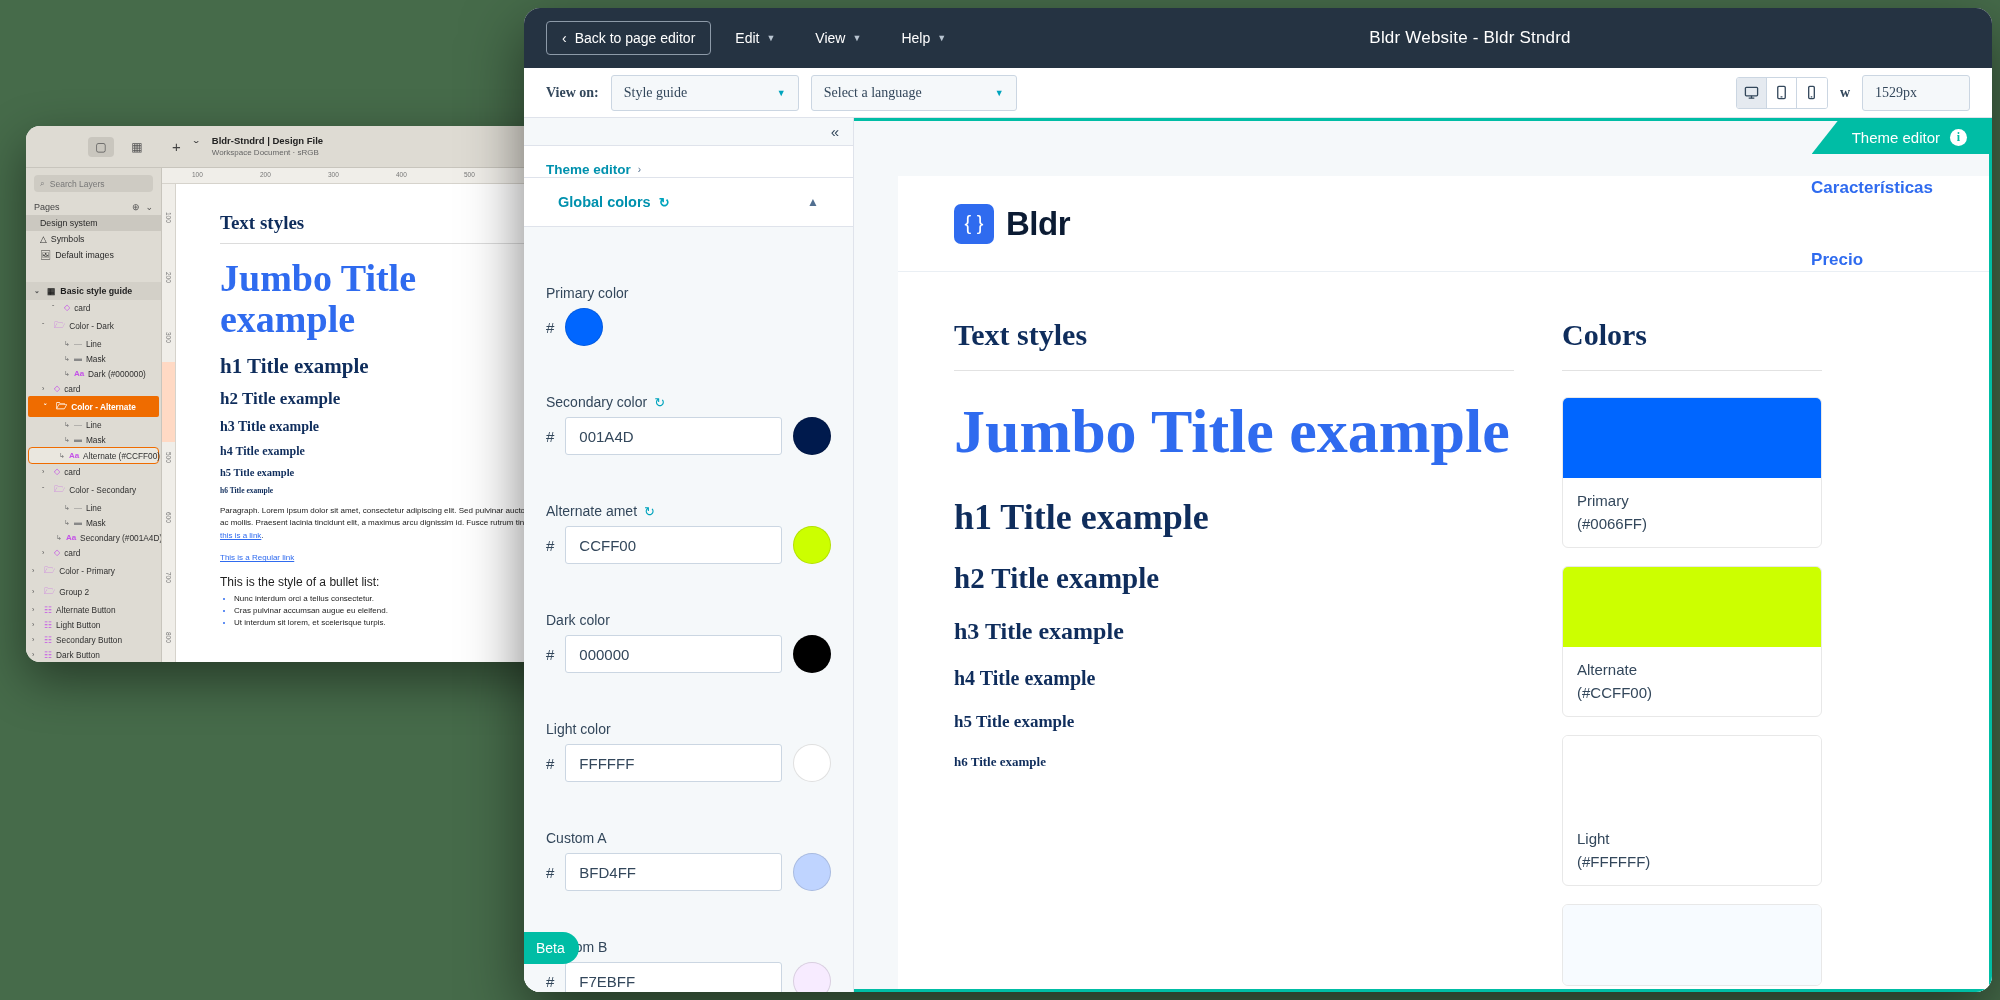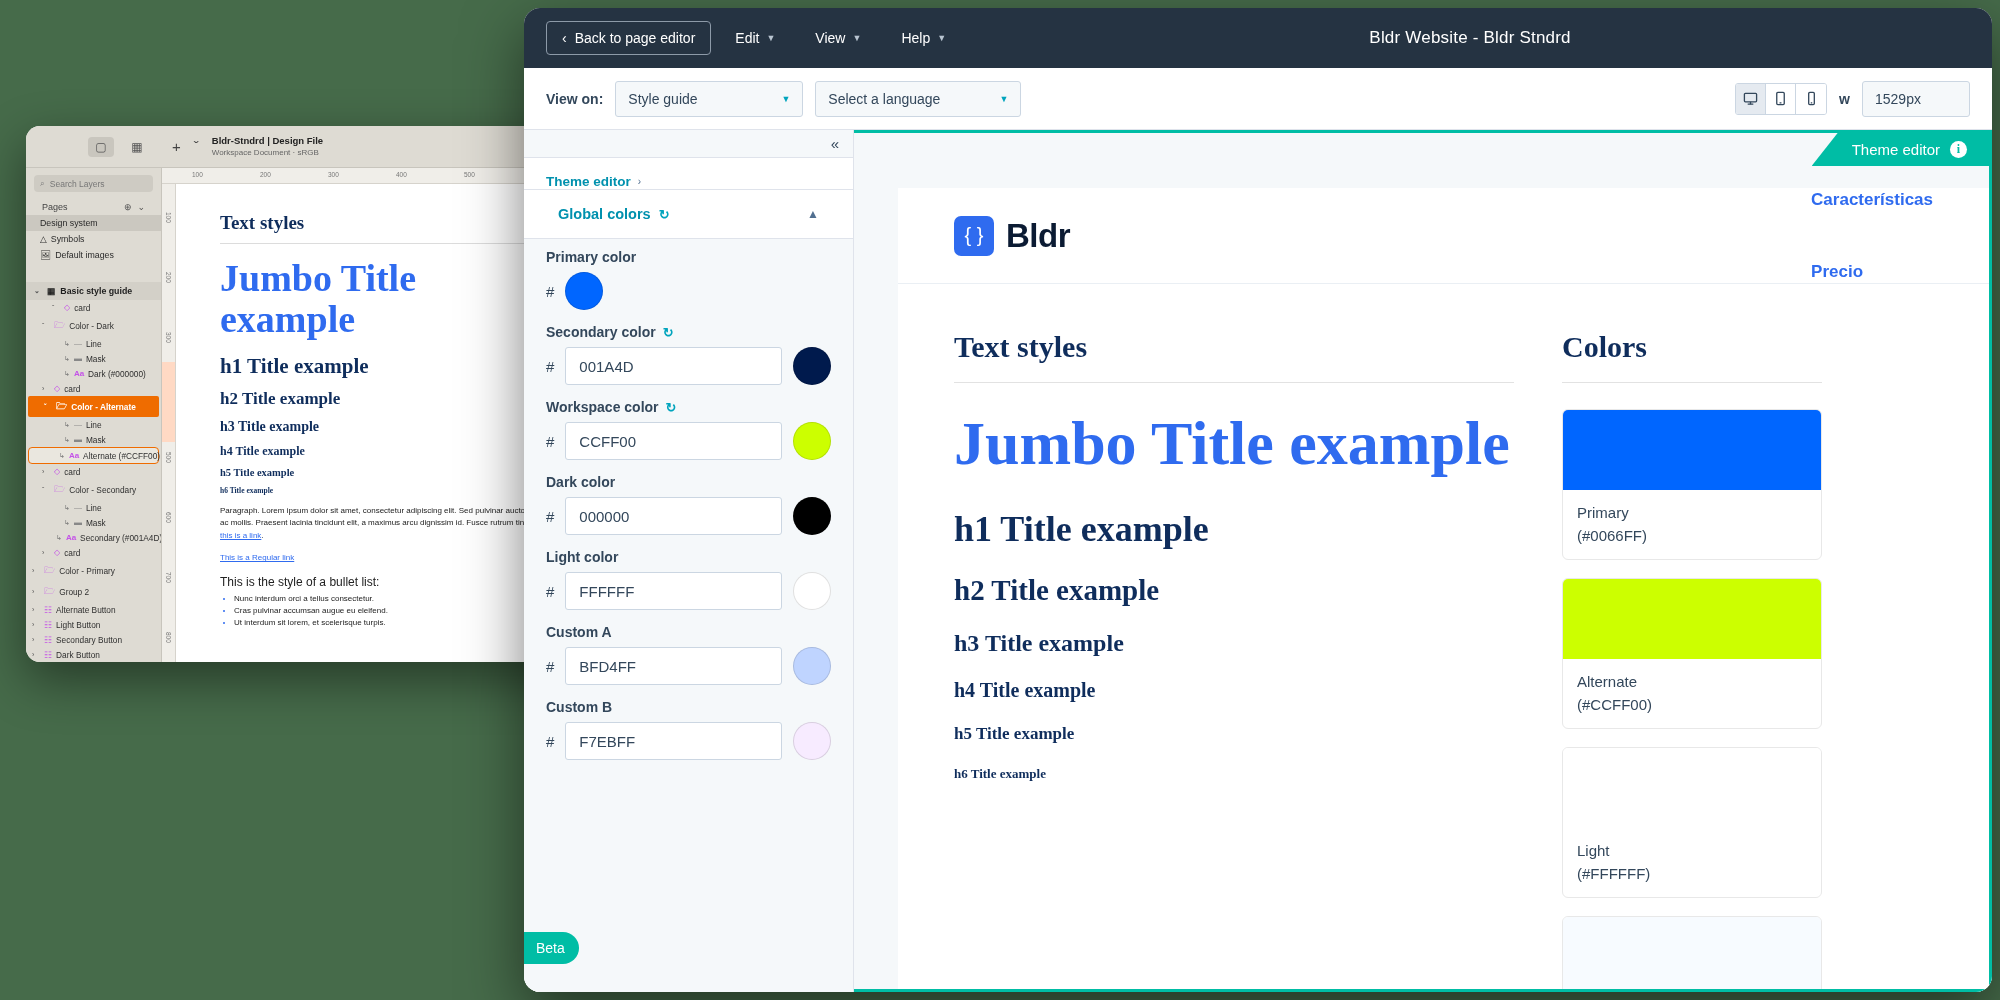--- a/index.html
+++ b/index.html
@@ -50,21 +50,21 @@
     border-right: 1px solid #c8c5bd;
     display: flex; flex-direction: column;
     font-size: 9px; color: #2a2a2a;
     overflow: hidden;
   }
   .dw-search {
     margin: 7px 8px; height: 17px; border-radius: 4px; background: #cecbc3;
     display: flex; align-items: center; gap: 5px; padding: 0 6px;
     font-size: 8.5px; color: #777;
   }
-  .dw-pages-hdr { display: flex; align-items: center; padding: 3px 16px; font-size: 9px; color: #444; }
+  .dw-pages-hdr { display: flex; align-items: center; padding: 3px 8px; font-size: 9px; color: #444; }
   .dw-pages-hdr .sp { margin-left: auto; display: flex; gap: 6px; color: #555; font-size: 9px; }
   .dw-page-row { padding: 3px 8px 3px 14px; display: flex; align-items: center; gap: 4px; font-size: 8.8px; }
   .dw-page-row.sel { background: #cbc8c0; }
   .dw-tree-spacer { flex: 1; }
   .dw-tree-hdr {
     background: #d3d0c8; padding: 4px 8px; font-size: 8.8px; font-weight: bold;
     display: flex; align-items: center; gap: 5px; color: #1d1d1d;
   }
   .dw-row {
     display: flex; align-items: center; gap: 4px;
@@ -147,22 +147,22 @@
     height: 34px; border: 1px solid #8d9aa8; border-radius: 4px;
     display: flex; align-items: center; gap: 8px; padding: 0 15px;
     color: #fff; font-size: 14px;
   }
   .menu-item { display: flex; align-items: center; gap: 7px; color: #fff; font-size: 14px; padding: 0 16px; height: 34px; }
   .menu-item .cv { color: #b8c4d0; font-size: 9px; }
   .cms-title { margin-left: auto; color: #fff; font-size: 17px; letter-spacing: .2px; }
   .cms-title-spacer { margin-right: auto; }
 
   .cms-subbar {
-    height: 62px; background: #fff; border-bottom: 1px solid #dfe3eb; flex-shrink: 0;
-    display: flex; align-items: center; padding: 0 22px; gap: 12px;
+    height: 50px; background: #fff; border-bottom: 1px solid #dfe3eb; flex-shrink: 0;
+    display: flex; align-items: center; padding: 0 22px; gap: 12px; font-family: Liberation Serif, serif;
   }
   .viewon-label { font-size: 14px; color: #33475b; font-weight: 600; }
   .cms-select {
     height: 36px; min-width: 166px; border: 1px solid #cbd6e2; border-radius: 3px;
     background: #f5f8fa; display: flex; align-items: center; padding: 0 12px;
     font-size: 14px; color: #33475b; 
   }
   .cms-select .caret { margin-left: auto; color: #00a4bd; font-size: 9px; }
   .cms-select .ph { color: #33475b; }
   .devgroup { margin-left: auto; display: flex; align-items: center; gap: 12px; }
@@ -200,21 +200,21 @@
   .tp-head h1 { font-size: 21px; color: #33475b; font-weight: bold; }
   .tp-dots { margin-left: auto; color: #516f90; font-size: 18px; letter-spacing: 1px; line-height: .6; padding-top: 5px; }
   .tp-sec {
     border-top: 1px solid #dfe3eb; border-bottom: 1px solid #dfe3eb;
     padding: 16px 34px; display: flex; align-items: center;
     font-size: 14.5px; color: #0091ae; font-weight: 600; gap: 8px; flex-shrink: 0;
   }
   .tp-sec .up { margin-left: auto; color: #516f90; font-size: 12px; }
   .tp-scroll { flex: 1; overflow: hidden; background: #f5f8fa; padding: 10px 22px 0; }
   .cfield { margin-bottom: 14px; }
-  .cfield .lbl { font-size: 14px; color: #33475b; font-weight: 700; margin-bottom: 7px; display: flex; align-items: center; gap: 7px; }
+  .cfield .lbl { font-size: 14px; color: #33475b; font-weight: 400; margin-bottom: 7px; display: flex; align-items: center; gap: 7px; margin-top: 48px; }
   .cfield .row { display: flex; align-items: center; gap: 11px; }
   .hashsym { font-size: 15px; color: #33475b; }
   .hexbox {
     flex: 1; height: 38px; background: #fff; border: 1px solid #cbd6e2; border-radius: 3px;
     display: flex; align-items: center; padding: 0 13px; font-size: 15px; color: #33475b;
   }
   .swatch { width: 38px; height: 38px; border-radius: 50%; flex-shrink: 0; border: 1px solid rgba(0,0,0,.12); }
   .sync { color: #00a4bd; font-size: 13px; }
   .beta-tag {
     position: absolute; left: 0; bottom: 28px;
@@ -623,21 +623,21 @@
             <div class="row">
               <span class="hashsym">#</span>
               <div class="hexbox">
                 <span>001A4D</span>
               </div>
               <div class="swatch" style="background:#001A4D"></div>
             </div>
           </div>
           <div class="cfield">
             <div class="lbl">
-              <span>Workspace color</span>
+              <span>Alternate amet</span>
               <span class="sync">↻</span>
             </div>
             <div class="row">
               <span class="hashsym">#</span>
               <div class="hexbox">
                 <span>CCFF00</span>
               </div>
               <div class="swatch" style="background:#CCFF00"></div>
             </div>
           </div>

